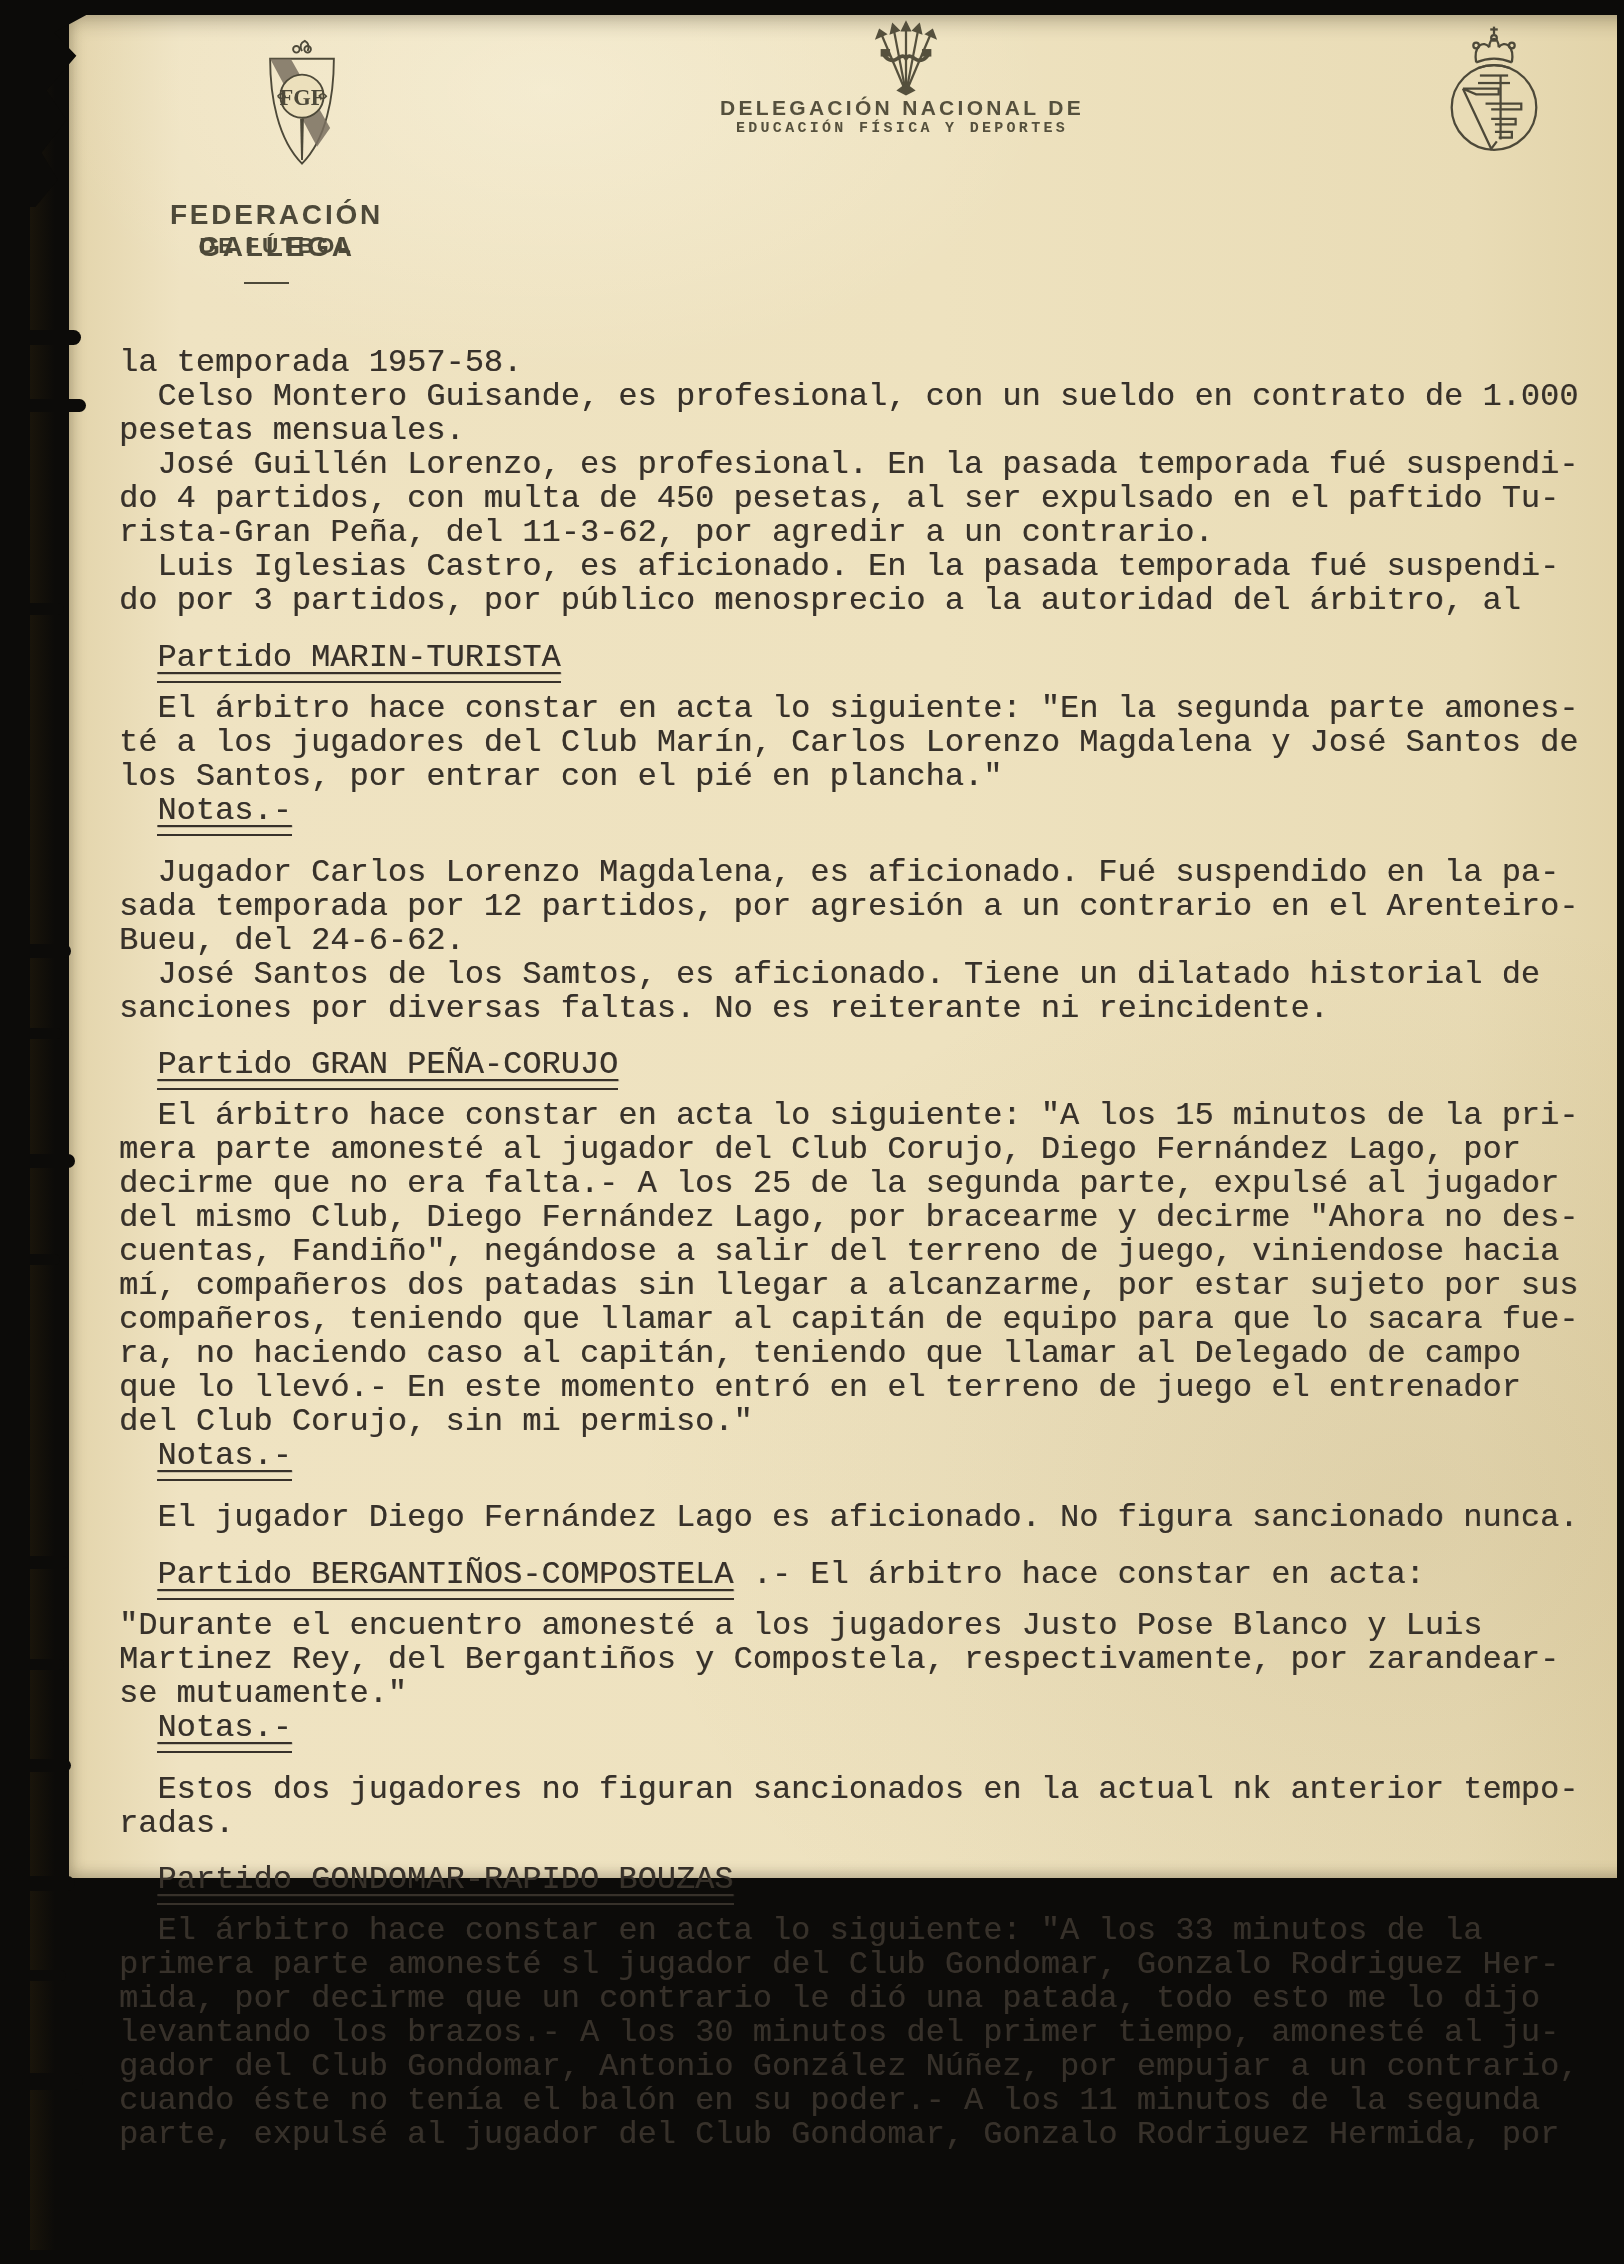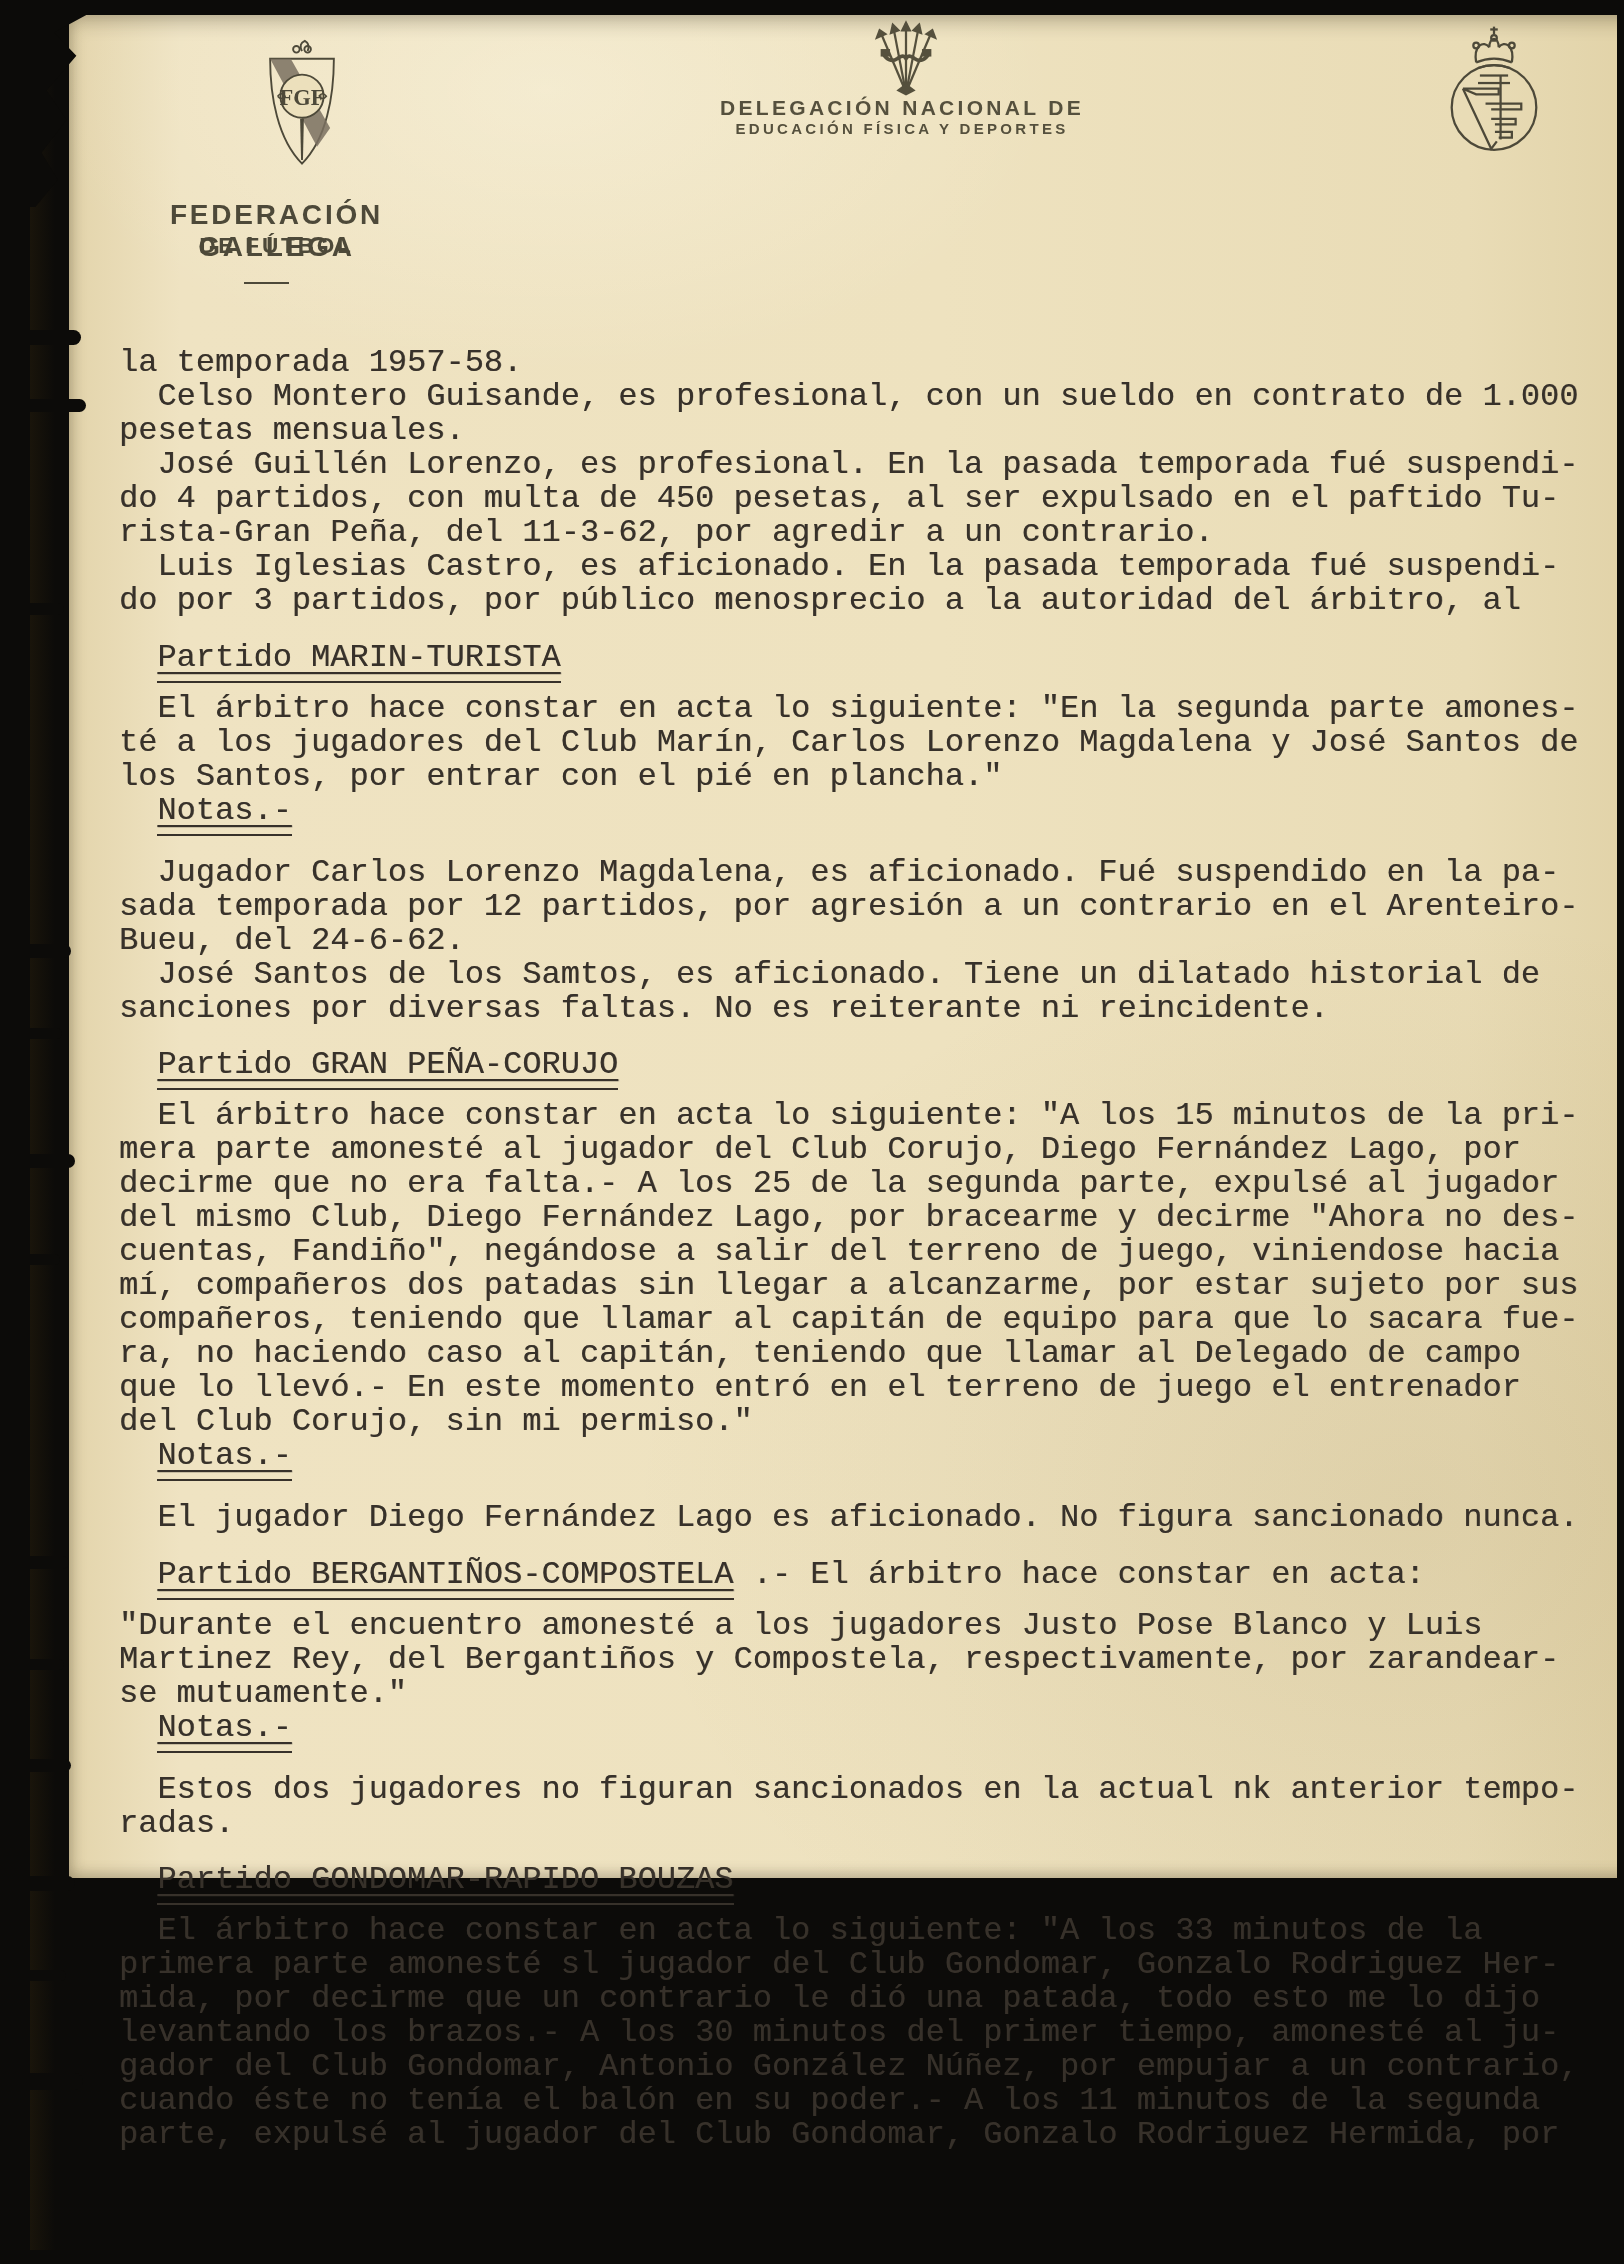--- a/index.html
+++ b/index.html
@@ -33,21 +33,21 @@
     font-family:"Liberation Sans", sans-serif;font-weight:bold;
     letter-spacing:2.8px;color:#4d4939;}
   .org-line.l1{top:184px;font-size:28px;}
   .org-line.l2{top:218px;font-size:22.6px;}
   .org-rule{position:absolute;left:175px;top:267px;width:45px;height:0;border-top:2.8px solid #4d4939;}
   .yoke{left:806px;top:3.8px;width:62px;height:77px;}
   .cen-line{position:absolute;left:621px;width:424px;text-align:center;
     font-family:"Liberation Sans", sans-serif;font-weight:bold;
     letter-spacing:3.3px;color:#55503d;}
   .cen-line.l1{top:81px;font-size:21px;}
-  .cen-line.l2{top:105px;font-size:15px;}
+  .cen-line.l2{top:105px;font-size:15px;font-family:Liberation Mono, monospace;}
   .crest{left:1373px;top:5.6px;width:104px;height:141px;}
   
   .doc-body{
     position:absolute;left:50px;top:331px;width:1544px;
     color:var(--ink);
     font-family:"Liberation Mono", monospace;
     font-size:32px;line-height:34px;
     text-shadow:0.4px 0.4px 0 rgba(55,49,42,.55);
   }
   .tline{white-space:pre;}

